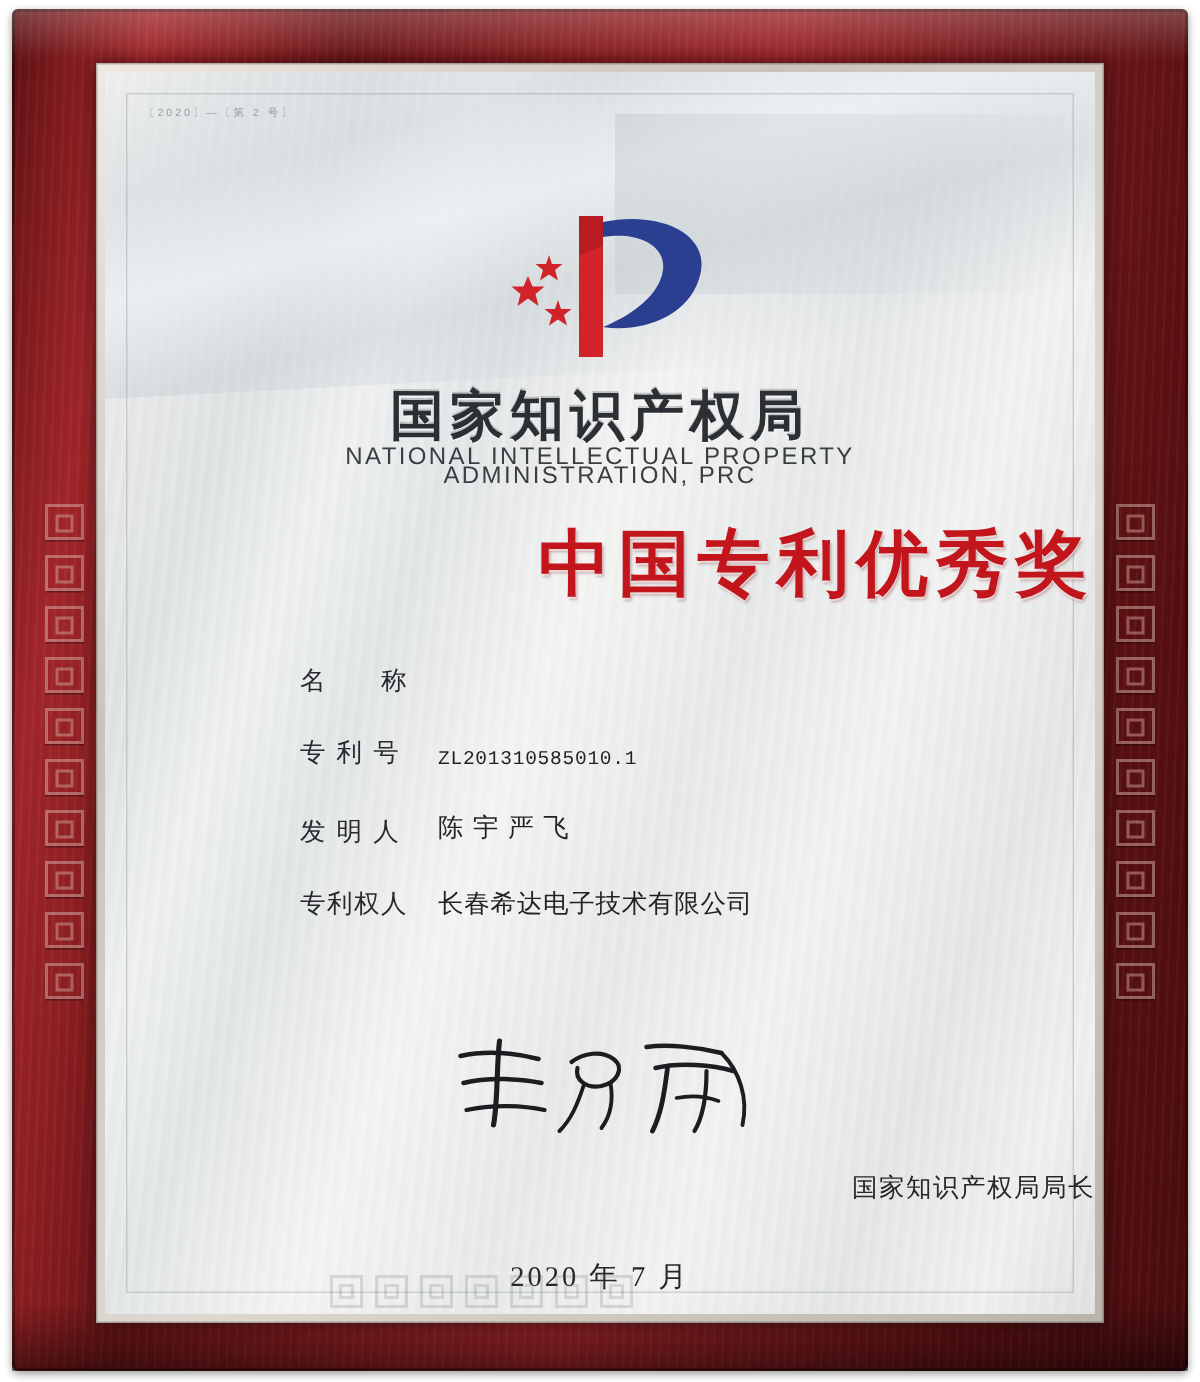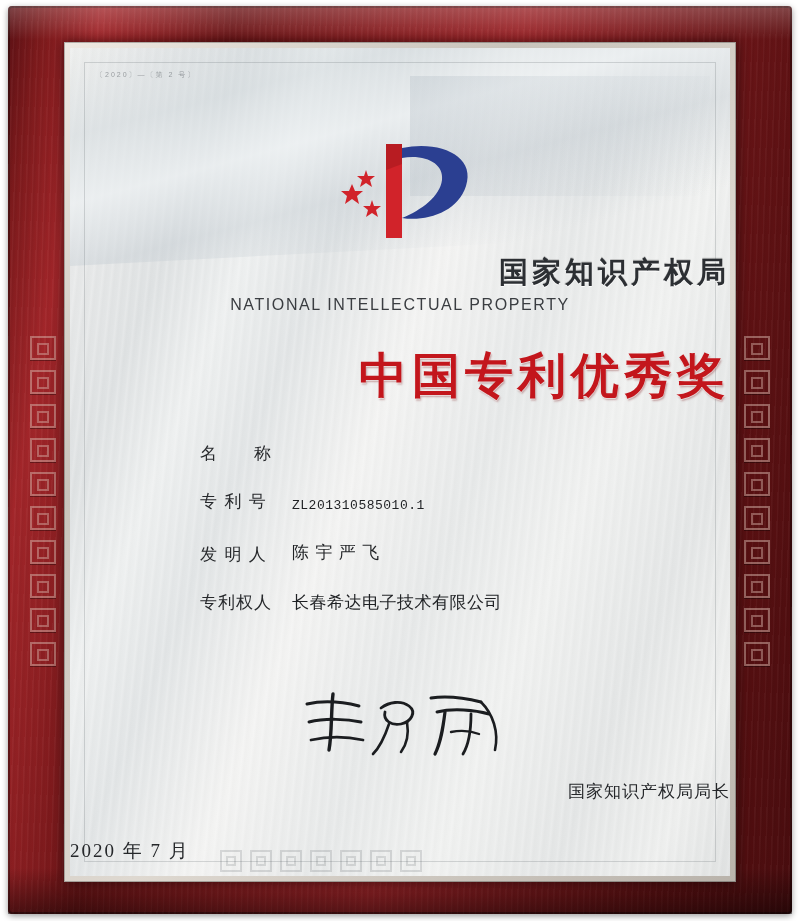--- a/index.html
+++ b/index.html
@@ -202,24 +202,24 @@
   #emblem-art {
     display: block;
     margin: 0 auto;
   }
 
   
   #org-name-cn {
     position: absolute;
     left: 0; right: 0;
     top: 205px;
-    text-align: right;
+    text-align: center;
     font-family: "DejaVu Sans", sans-serif;
     font-weight: 700;
-    font-size: 29px;
+    font-size: 36px;
     letter-spacing: 4px;
     color: #2c2f33;
     text-shadow: 0 1px 0 rgba(255,255,255,0.8), 0 -1px 0 rgba(0,0,0,0.18);
   }
   #org-name-en {
     position: absolute;
     left: 0; right: 0;
     top: 250px;
     text-align: center;
     font-family: "Liberation Sans", sans-serif;
@@ -301,21 +301,21 @@
     text-align: right;
     font-family: Liberation Serif, serif;
     font-size: 17px;
     letter-spacing: 1px;
     color: #25272a;
   }
   #issue-date {
     position: absolute;
     left: 0; right: 0;
     top: 790px;
-    text-align: left;
+    text-align: center;
     font-family: "Liberation Serif", serif;
     font-size: 19px;
     letter-spacing: 2px;
     color: #25272a;
   }
 
   
   #plate-bottom-pattern {
     position: absolute;
     left: 150px;
@@ -395,20 +395,21 @@
         <polygon fill="#d1232a" points="62,50 65,57 73,57 67,62 69,70 62,65 55,70 57,62 51,57 59,57"></polygon>
         <polygon fill="#d1232a" points="76,36 78,42 85,42 80,46 82,53 76,49 70,53 72,46 67,42 74,42"></polygon>
         <polygon fill="#d1232a" points="82,66 84,72 91,72 86,76 88,83 82,79 76,83 78,76 73,72 80,72"></polygon>
       </svg>
     </div>
 
     <div id="org-name-cn">国家知识产权局</div>
 
     <div id="org-name-en">
       <div>NATIONAL INTELLECTUAL PROPERTY</div>
+      <div>ADMINISTRATION, PRC</div>
     </div>
 
     <div id="award-title">中国专利优秀奖</div>
 
     <div id="details">
 
       <div class="detail-row">
         <div class="detail-label">名　　称</div>
       </div>
 

